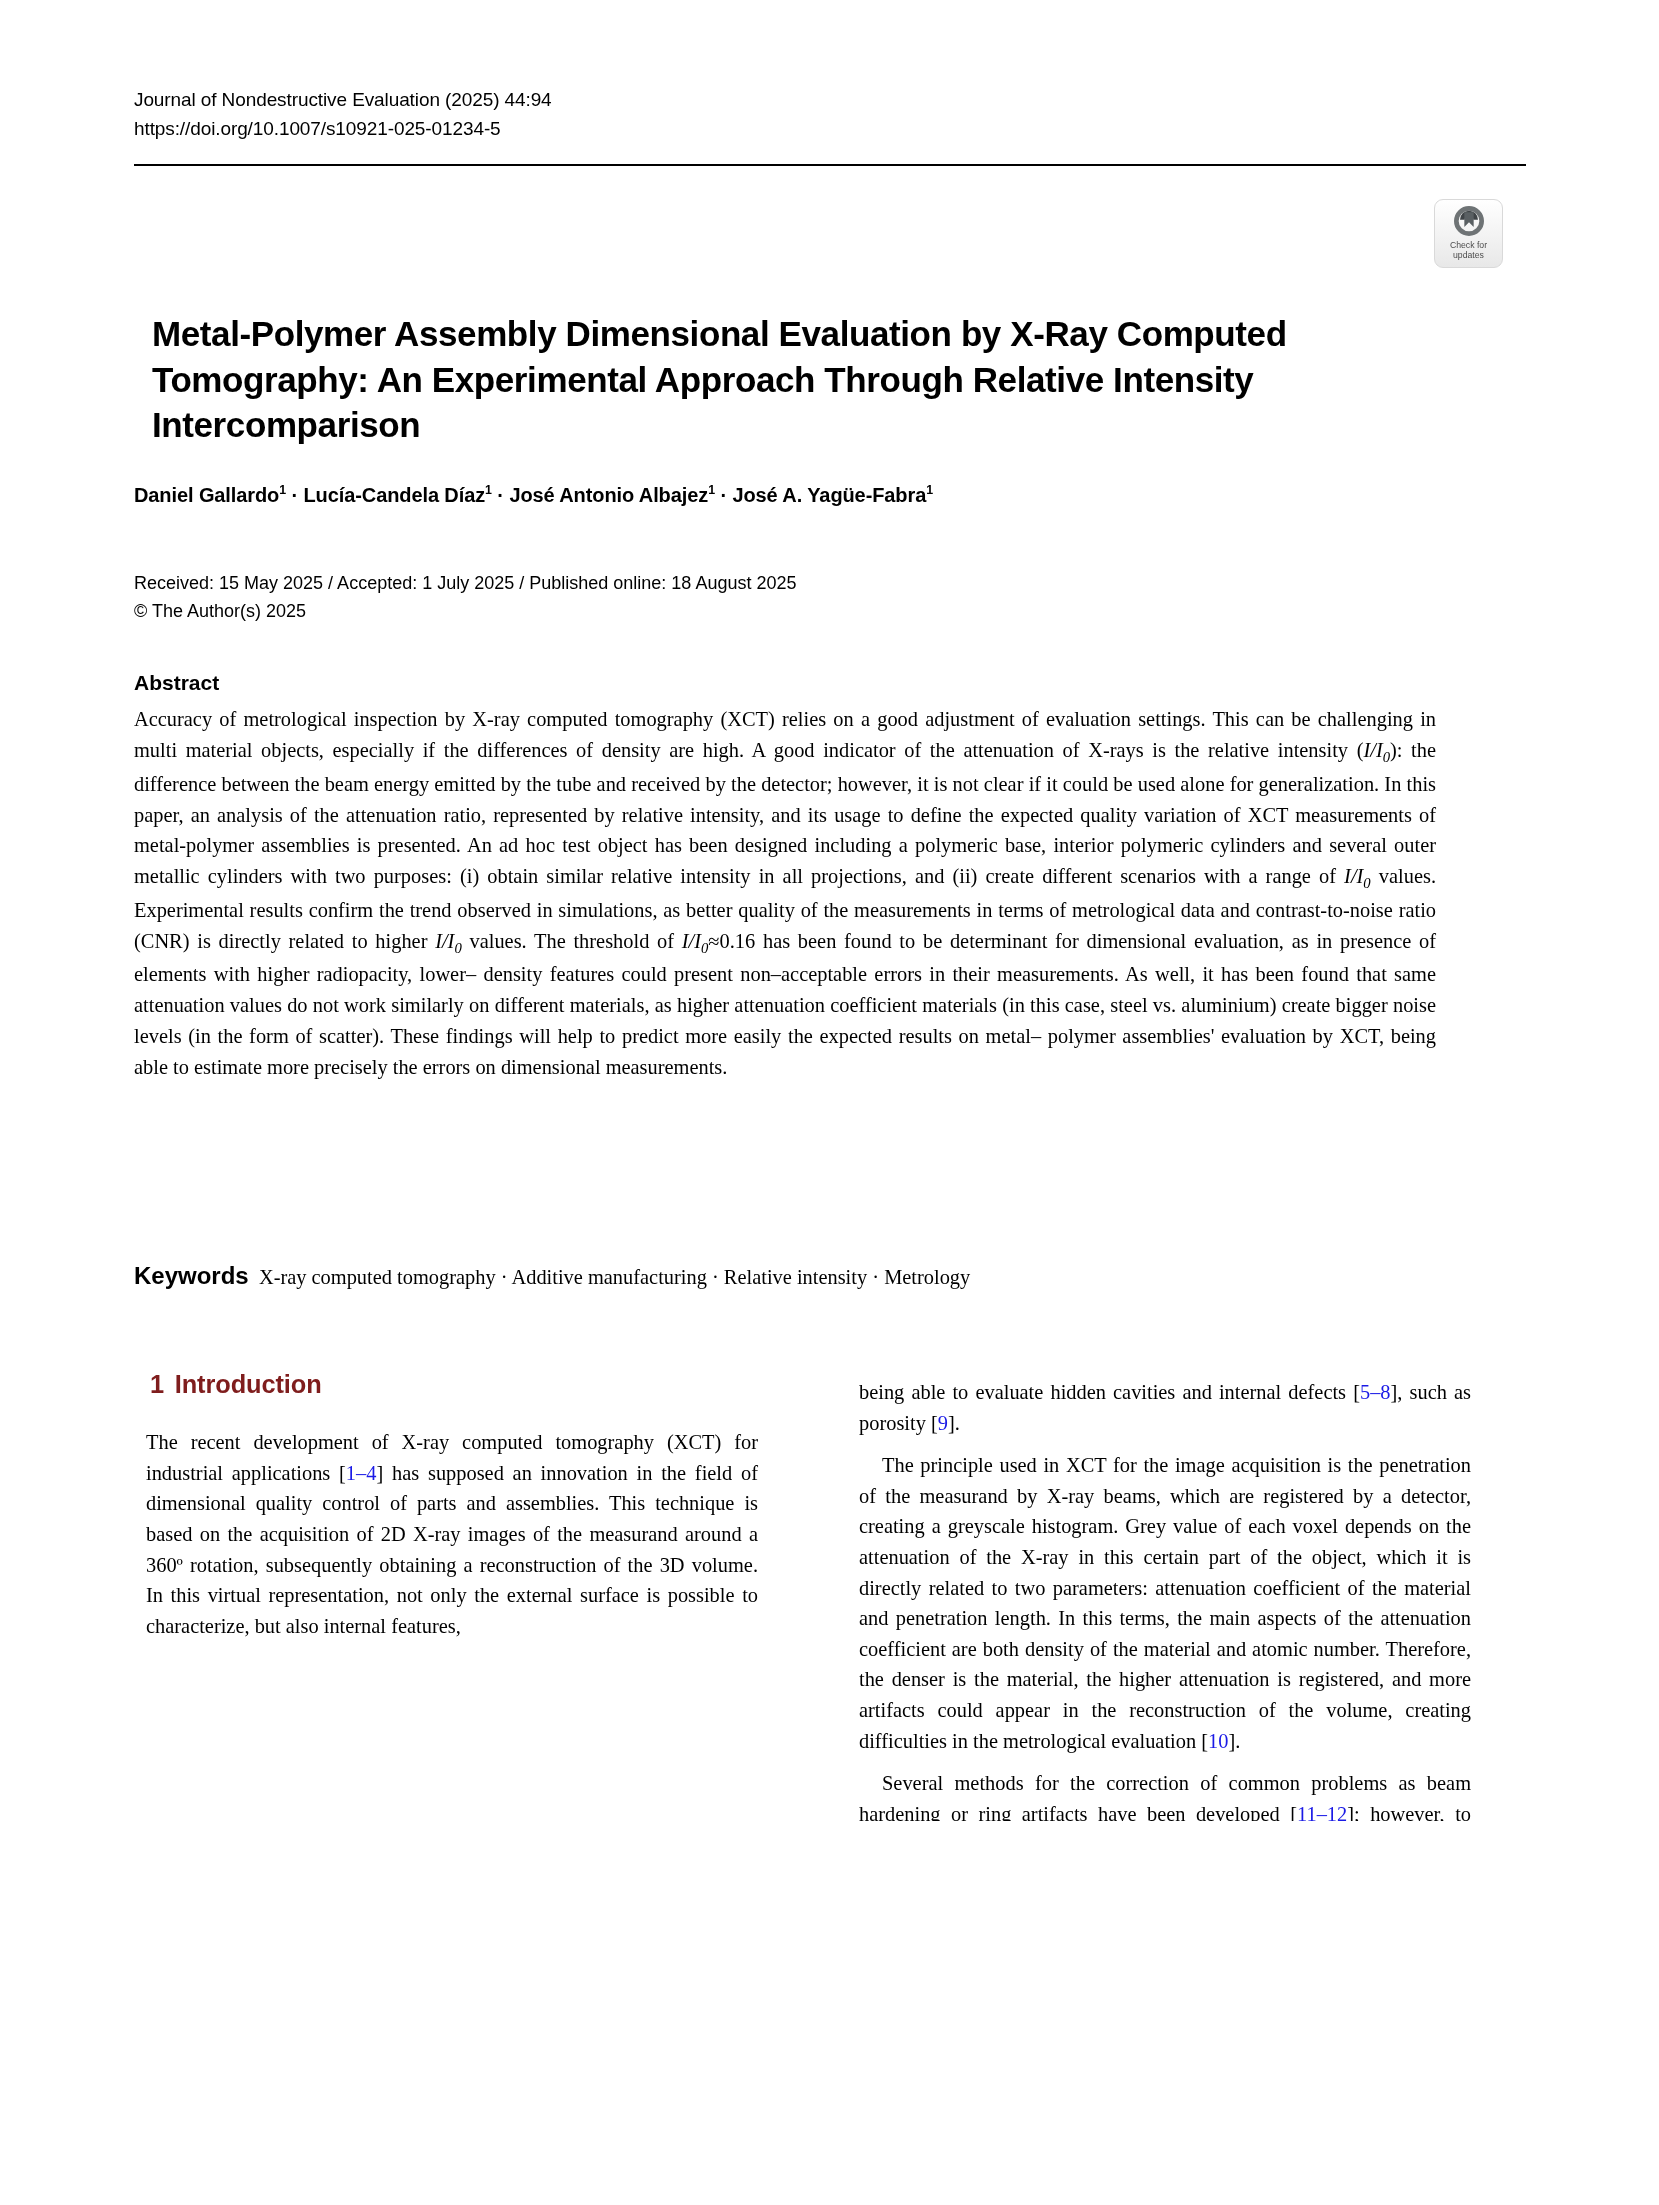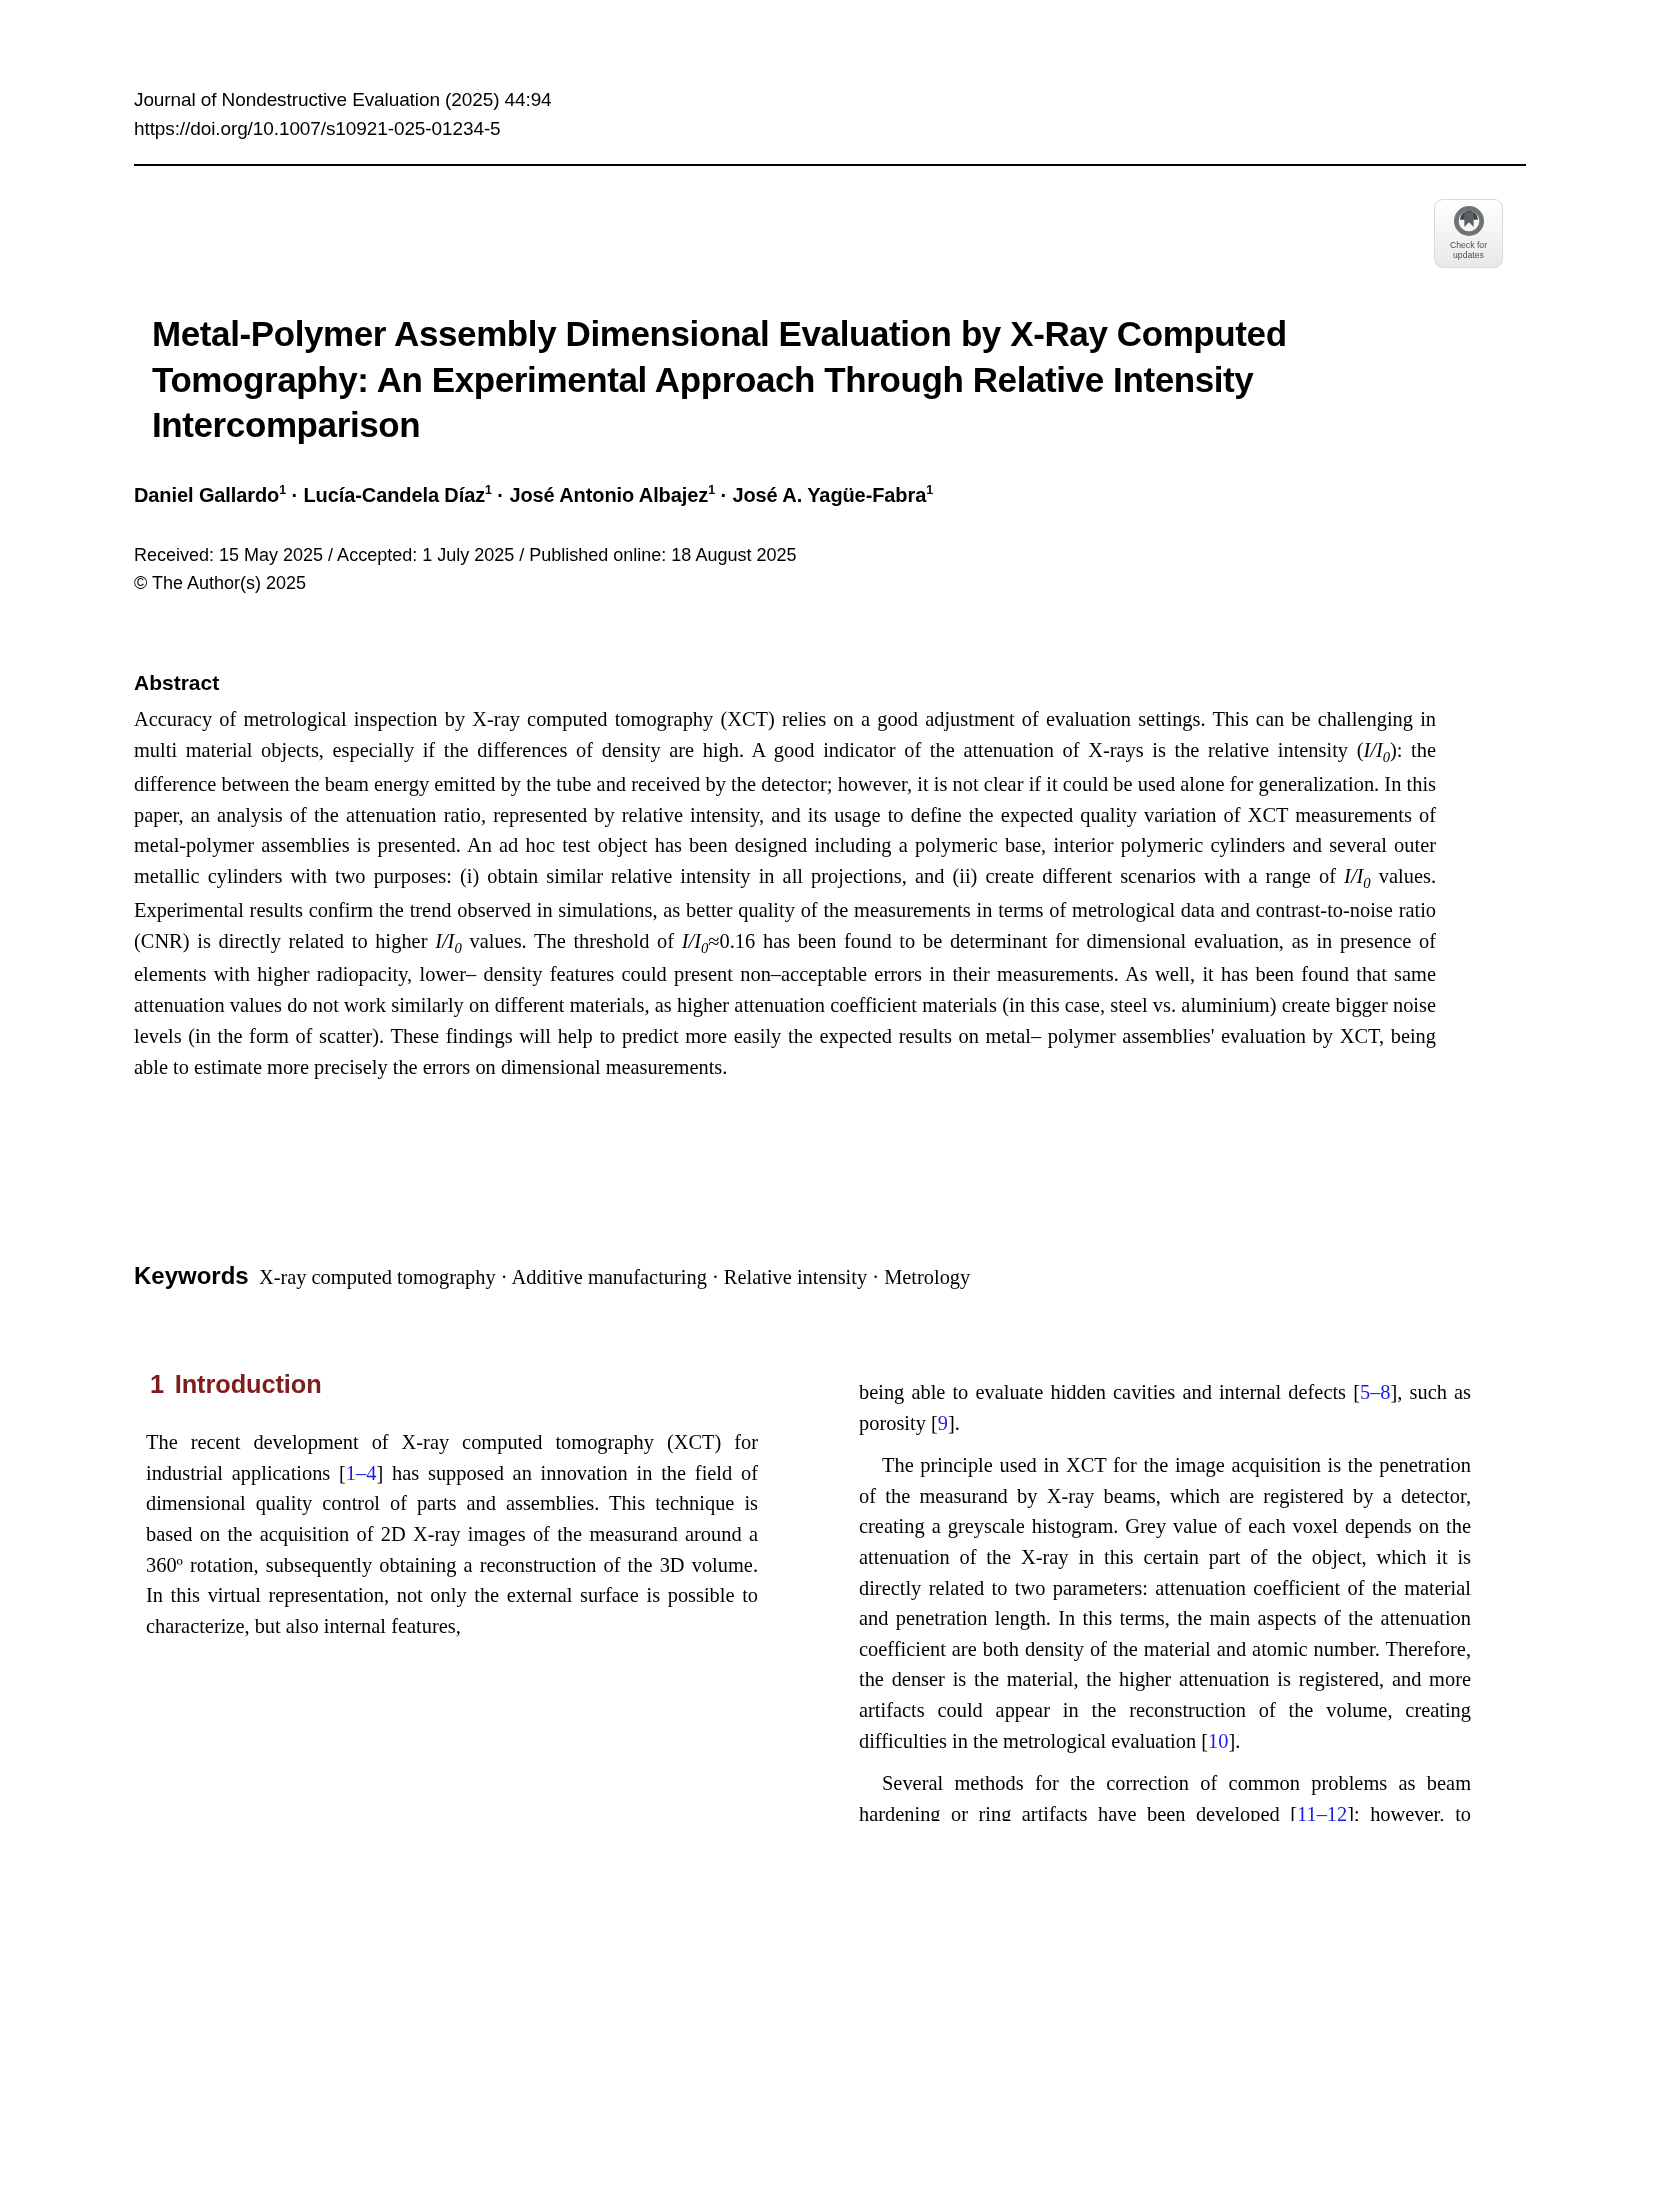--- a/index.html
+++ b/index.html
@@ -92,21 +92,21 @@
     font-size: 20px;
     letter-spacing: -0.1px;
     color: #000;
   }
   .authors sup { font-size: 0.62em; vertical-align: super; font-weight: bold; }
 
   
   .pub-dates {
     position: absolute;
     left: 134px;
-    top: 542px;
+    top: 570px;
     width: 1272px;
     font-family: "Liberation Sans", sans-serif;
     font-size: 18px;
     line-height: 1.54;
     color: #000;
   }
 
   
   .abstract-block {
     position: absolute;

